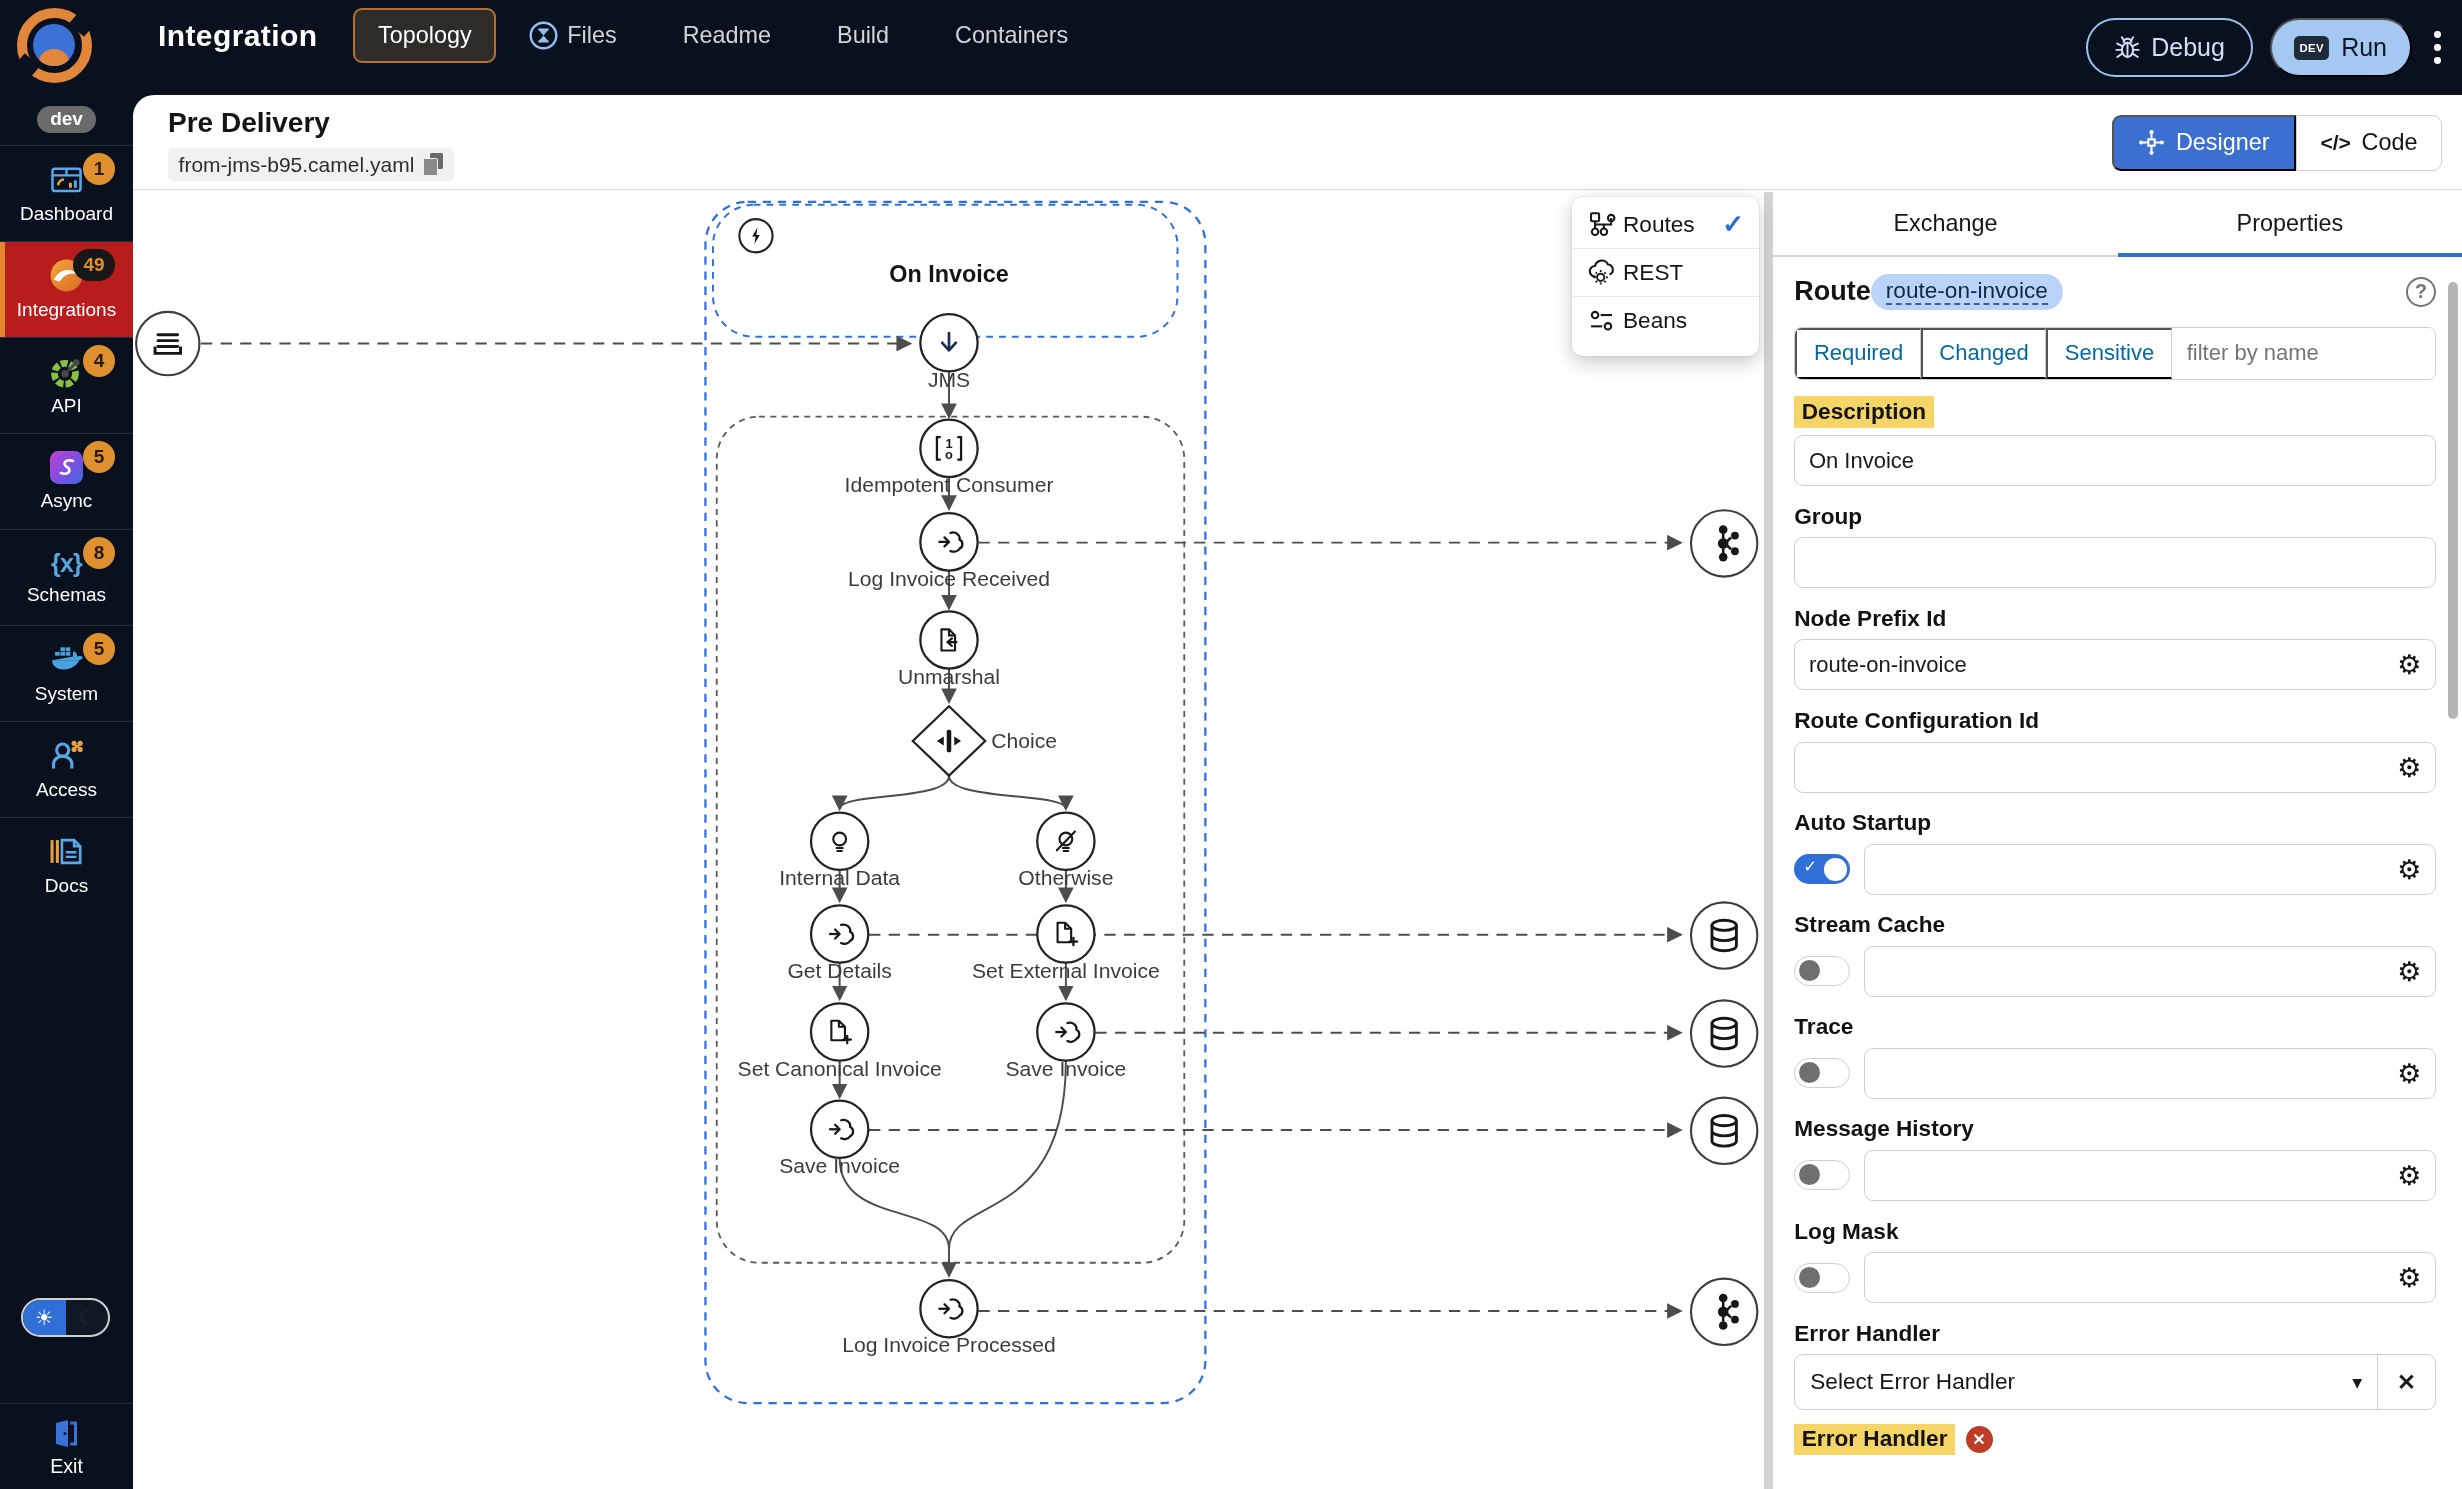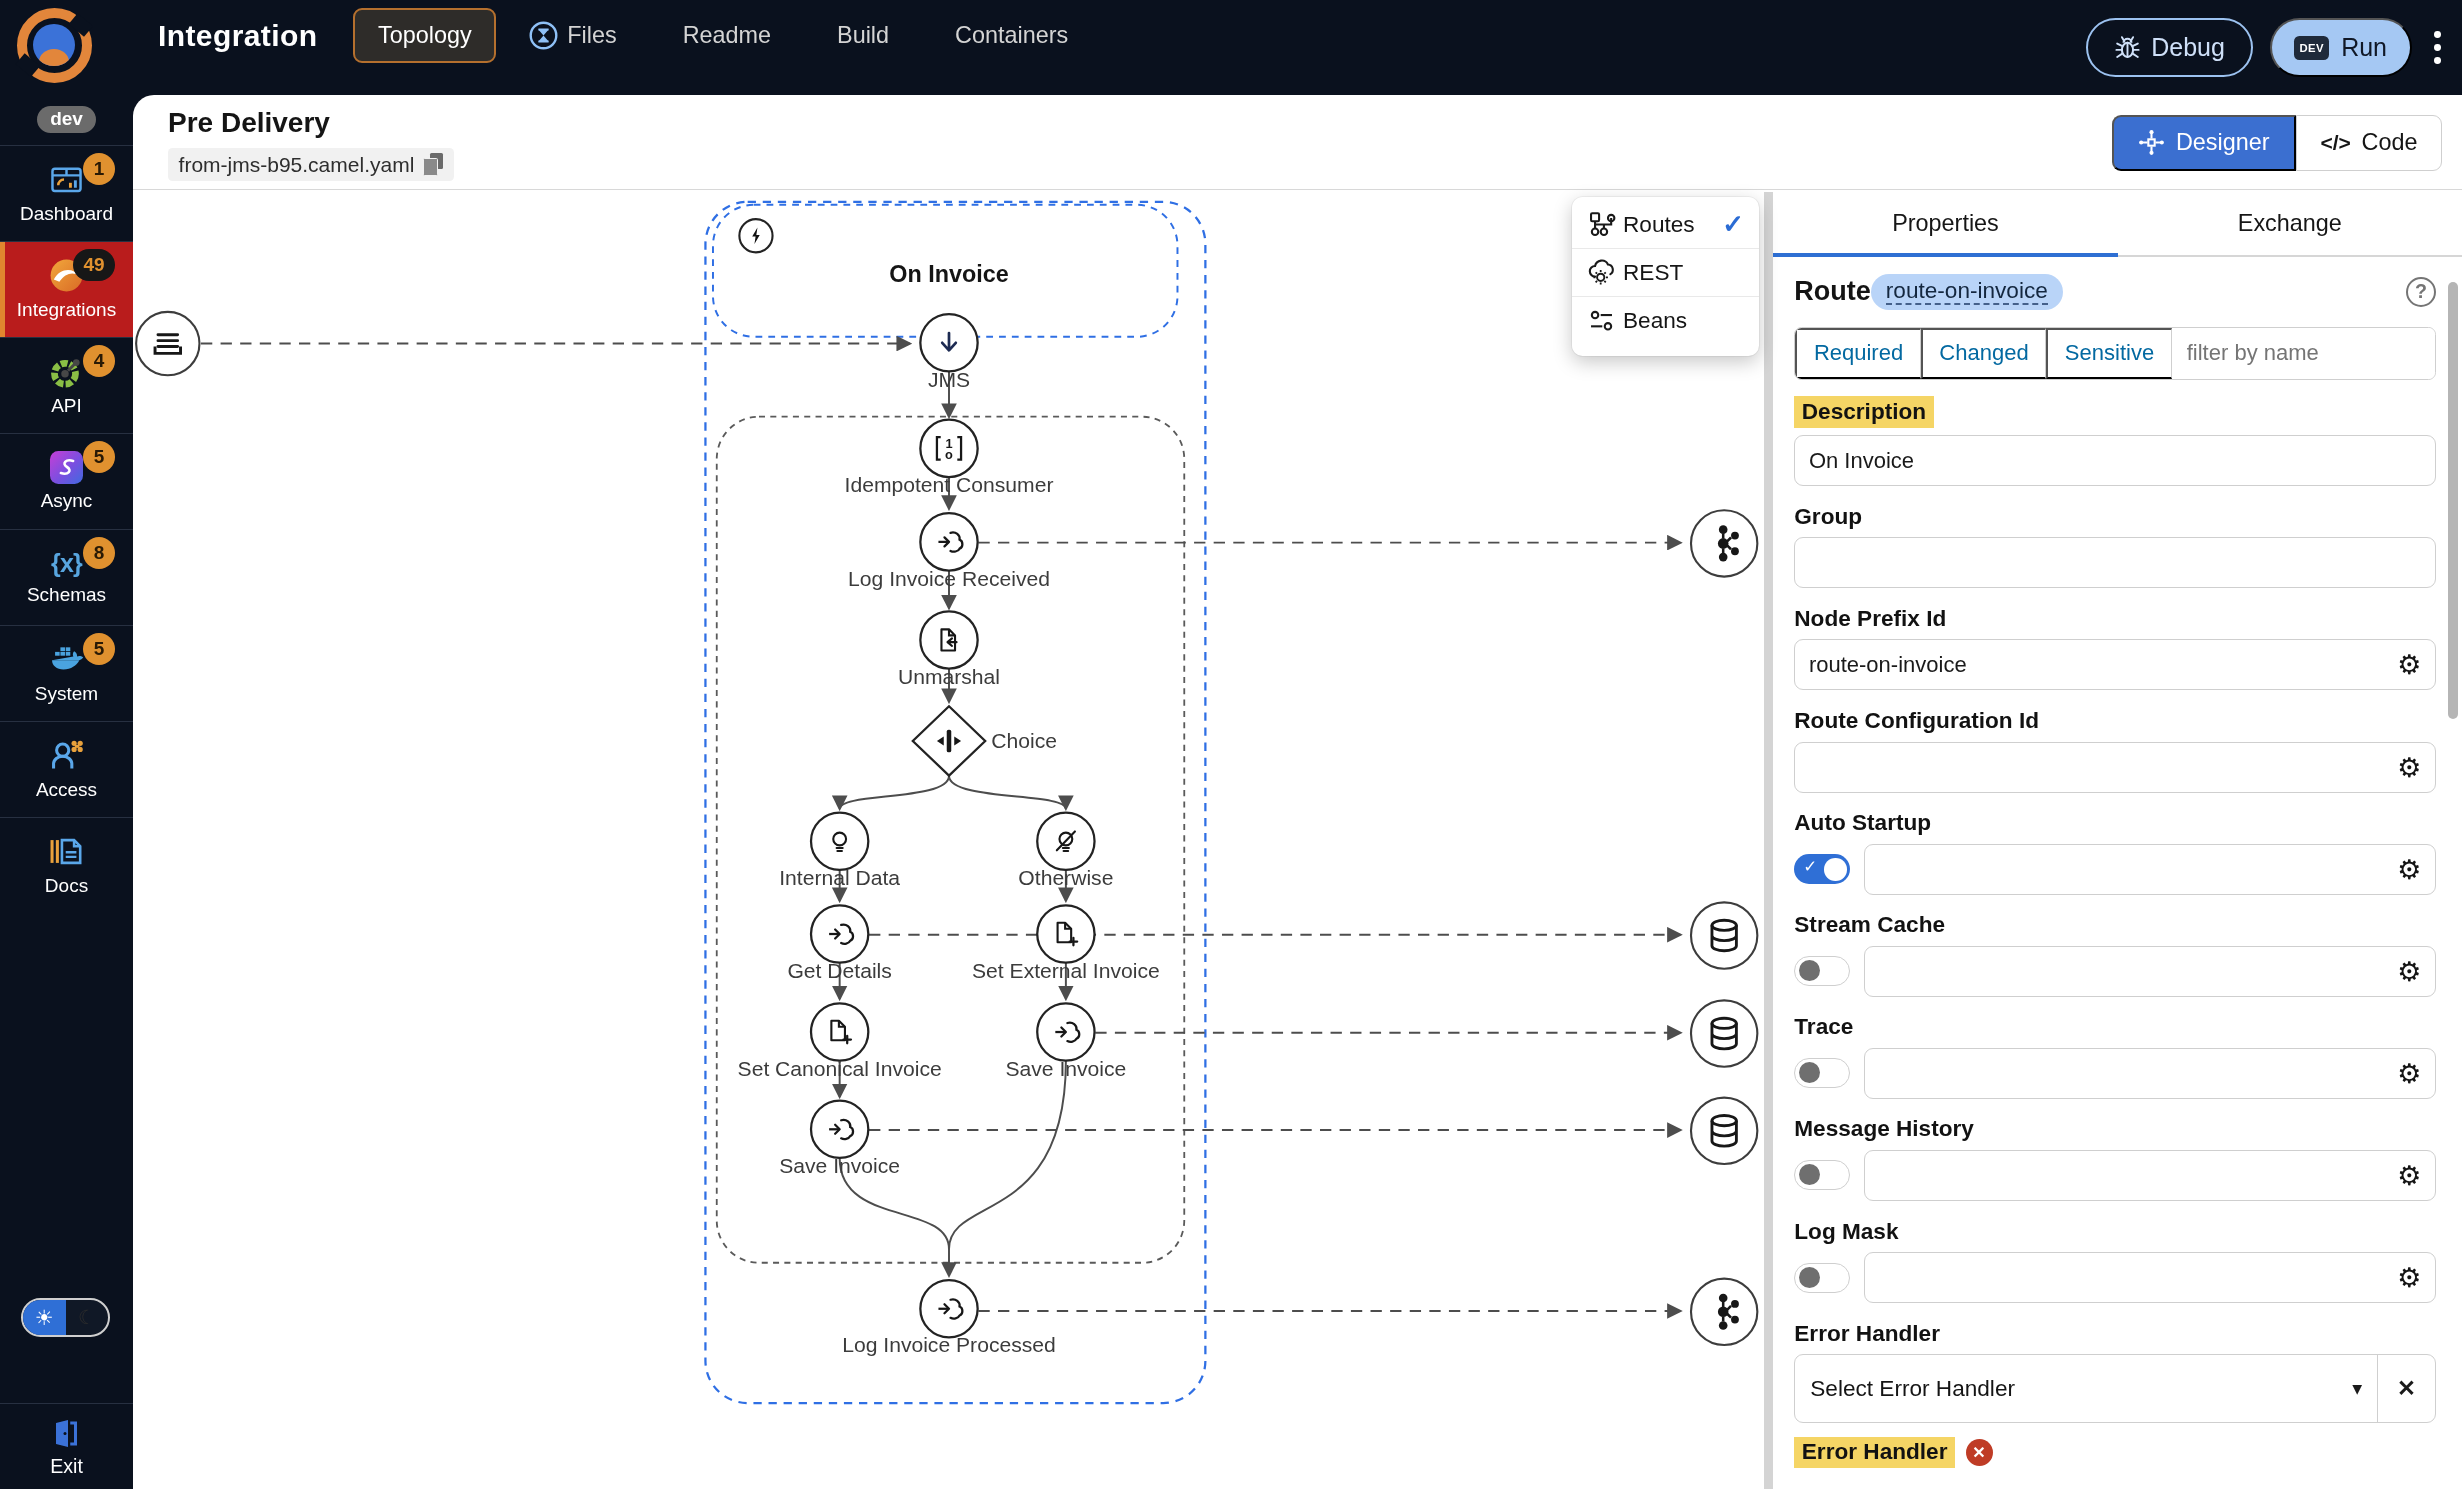--- a/index.html
+++ b/index.html
@@ -93,21 +93,21 @@
   .fbox input { flex:1; border:none; outline:none; font-size:22px; color:#1a1a1a; background:transparent; font-family:"Liberation Sans",sans-serif; }
   .gear { color:#151515; font-size:27px; line-height:1; font-family:"DejaVu Sans",sans-serif; }
   .trow { margin-top:7.5px; display:flex; align-items:center; gap:13.6px; }
   .trow .fbox { margin-top:0; flex:1; }
   .switch { position:relative; width:56px; height:30px; border-radius:15px; flex:none; }
   .switch.on { background:#2f6fd6; }
   .switch.on .knob { position:absolute; right:3.8px; top:3.8px; width:22.6px; height:22.6px; border-radius:50%; background:#fff; }
   .switch.on .chk { position:absolute; left:9px; top:3px; color:#fff; font-size:16.6px; }
   .switch.off { background:#fff; border:1.5px solid #cfcfcf; }
   .switch.off .knob { position:absolute; left:3.8px; top:3px; width:21px; height:21px; border-radius:50%; background:#6f6f6f; }
-  .select-row { margin-top:7.5px; height:69px; border:1.5px solid #cfcfcf; border-radius:9px; display:flex; align-items:stretch; overflow:hidden; }
+  .select-row { margin-top:7.5px; height:56px; border:1.5px solid #cfcfcf; border-radius:9px; display:flex; align-items:stretch; overflow:hidden; }
   .select-main { flex:1; display:flex; align-items:center; padding:0 15px; font-size:22.6px; color:#151515; border-right:1.5px solid #cfcfcf; }
   .caret { margin-left:auto; font-size:19.6px; color:#1a1a1a; }
   .select-x { width:57px; display:flex; align-items:center; justify-content:center; font-size:22.6px; font-weight:700; color:#1a1a1a; }
   .tag-row { margin-top:13.6px; display:flex; align-items:center; gap:10.6px; }
   .tag-x { width:27px; height:27px; border-radius:50%; background:#bf3c26; color:#fff; font-size:16px; font-weight:700; display:flex; align-items:center; justify-content:center; }
   .scroll-thumb { position:absolute; right:3.8px; top:90px; width:9.8px; height:437px; border-radius:5.3px; background:#b5b5b5; }
 </style>
 </head>
 <body>
 
@@ -580,22 +580,22 @@
               </svg>
             <span>Beans</span>
           </div>
         </div>
       </div>
 
       <div class="v-divider"></div>
 
       <section class="panel">
         <div class="panel-tabs">
+          <div class="panel-tab">Exchange</div>
           <div class="panel-tab active">Properties</div>
-          <div class="panel-tab">Exchange</div>
         </div>
 
         <div class="panel-body">
           <div class="route-row">
             <span class="route-title">Route</span>
             <span class="route-chip"><span>route-on-invoice</span></span>
             <span class="help-circ">?</span>
           </div>
 
           <div class="filter-bar">

